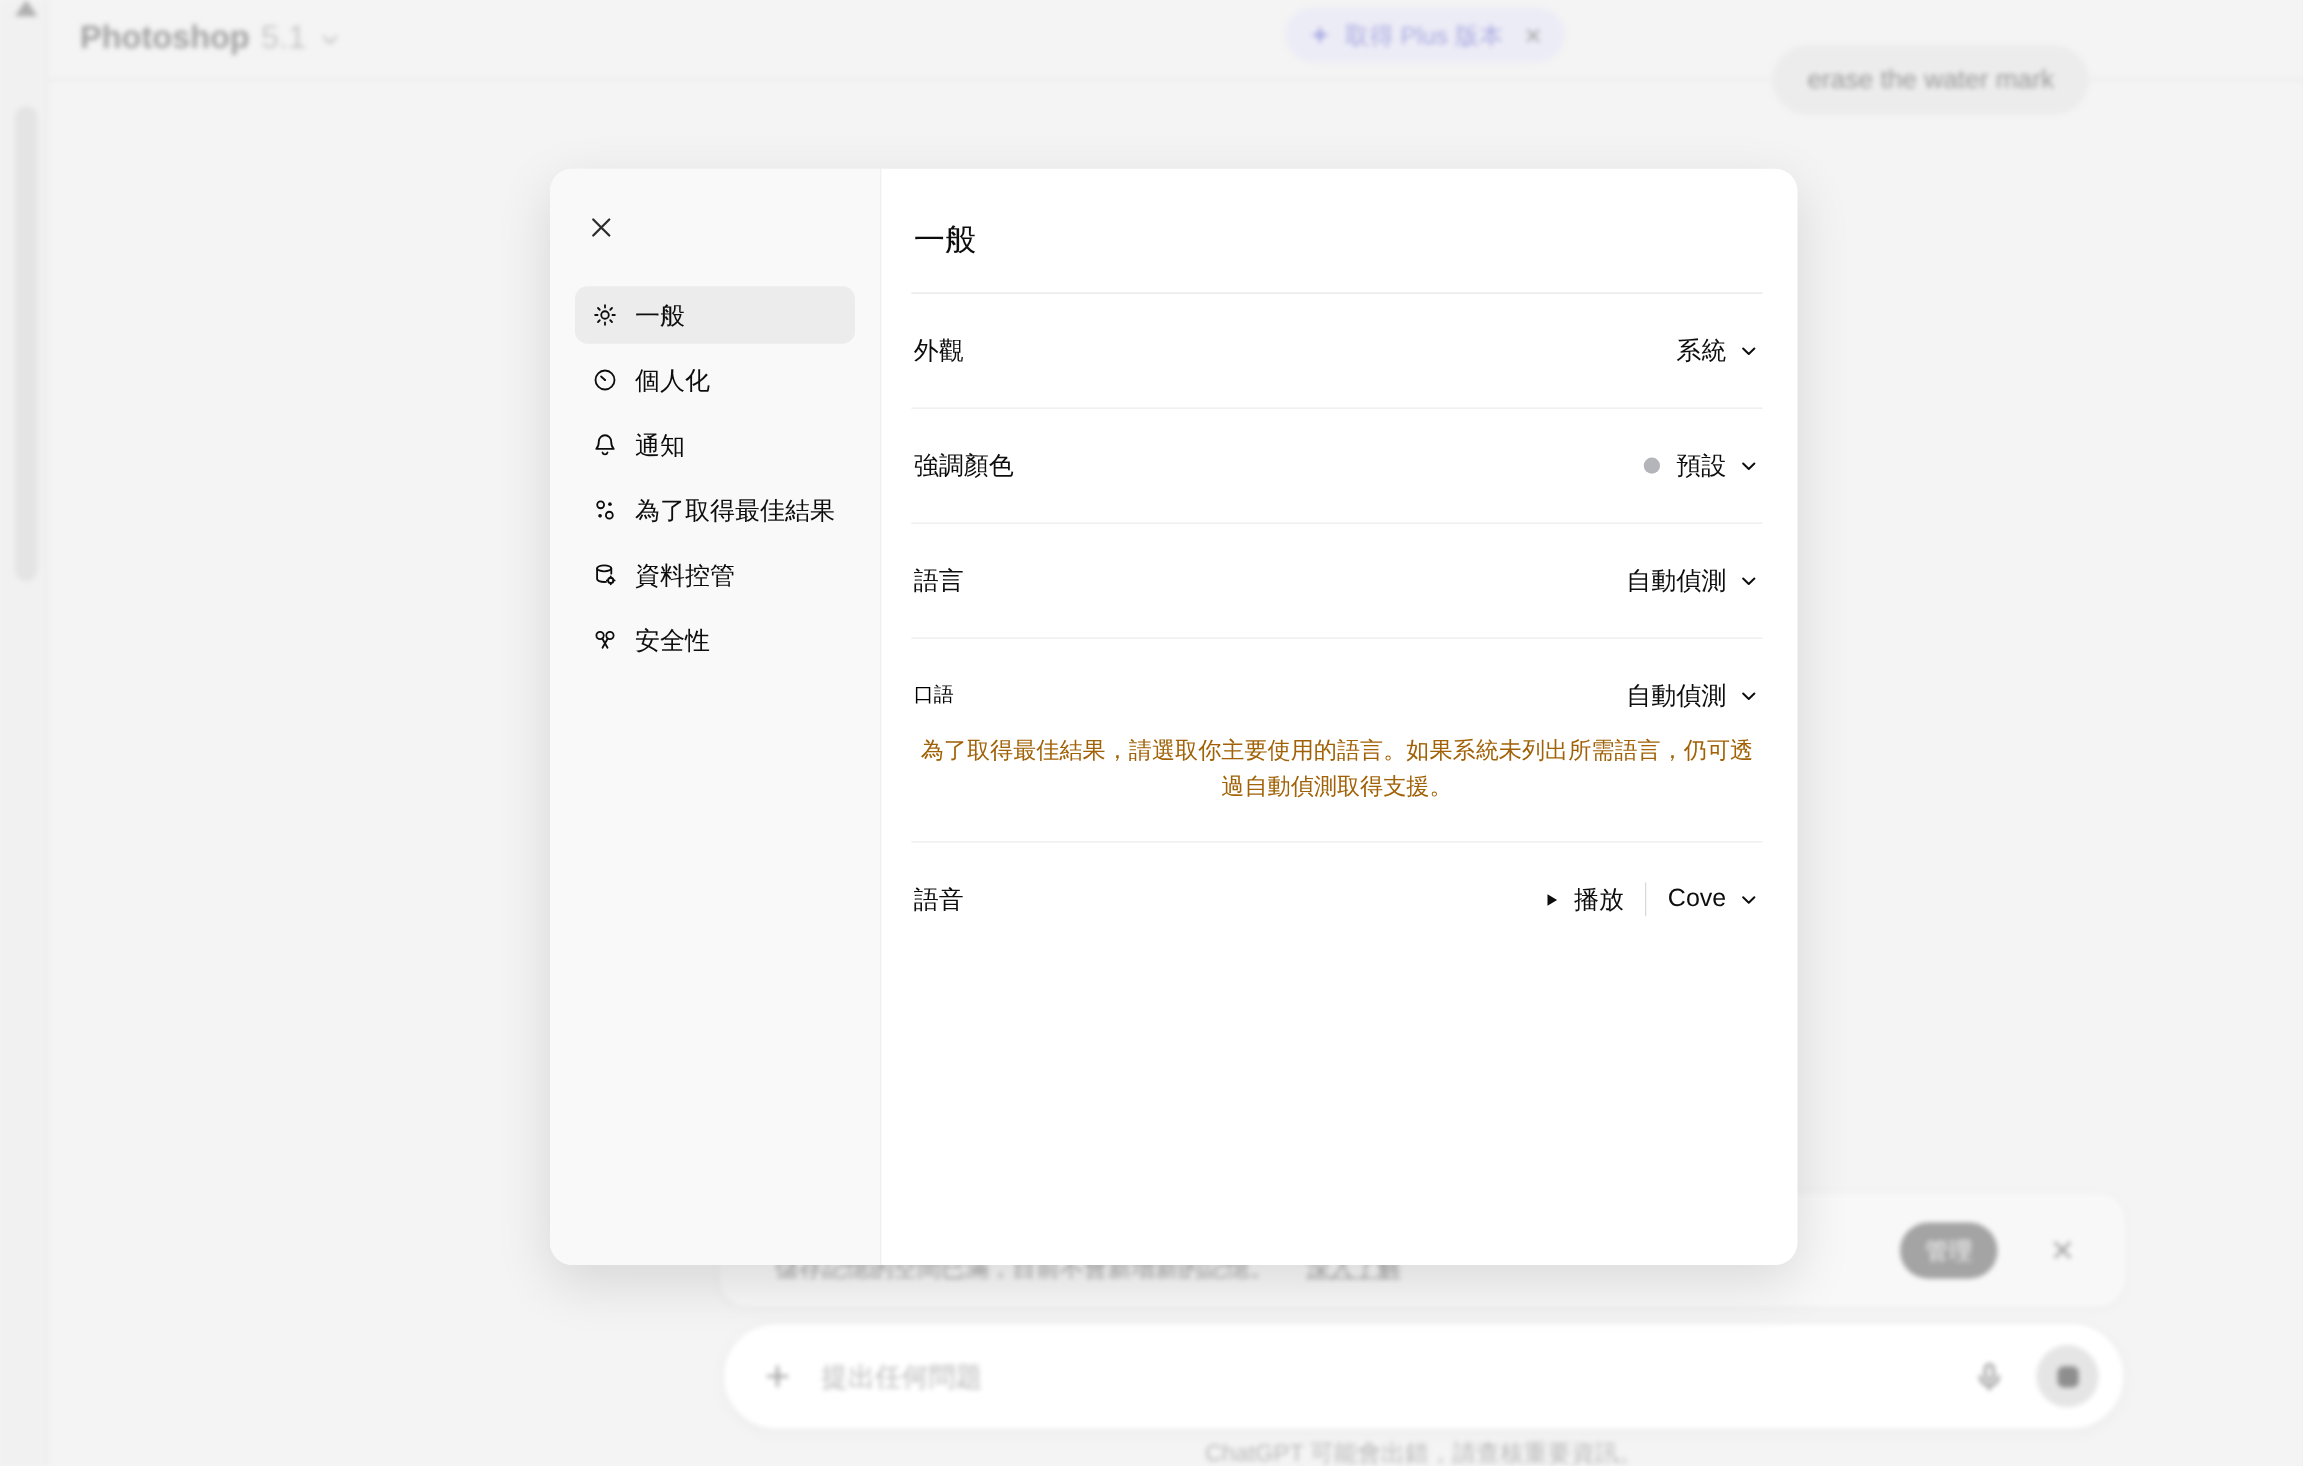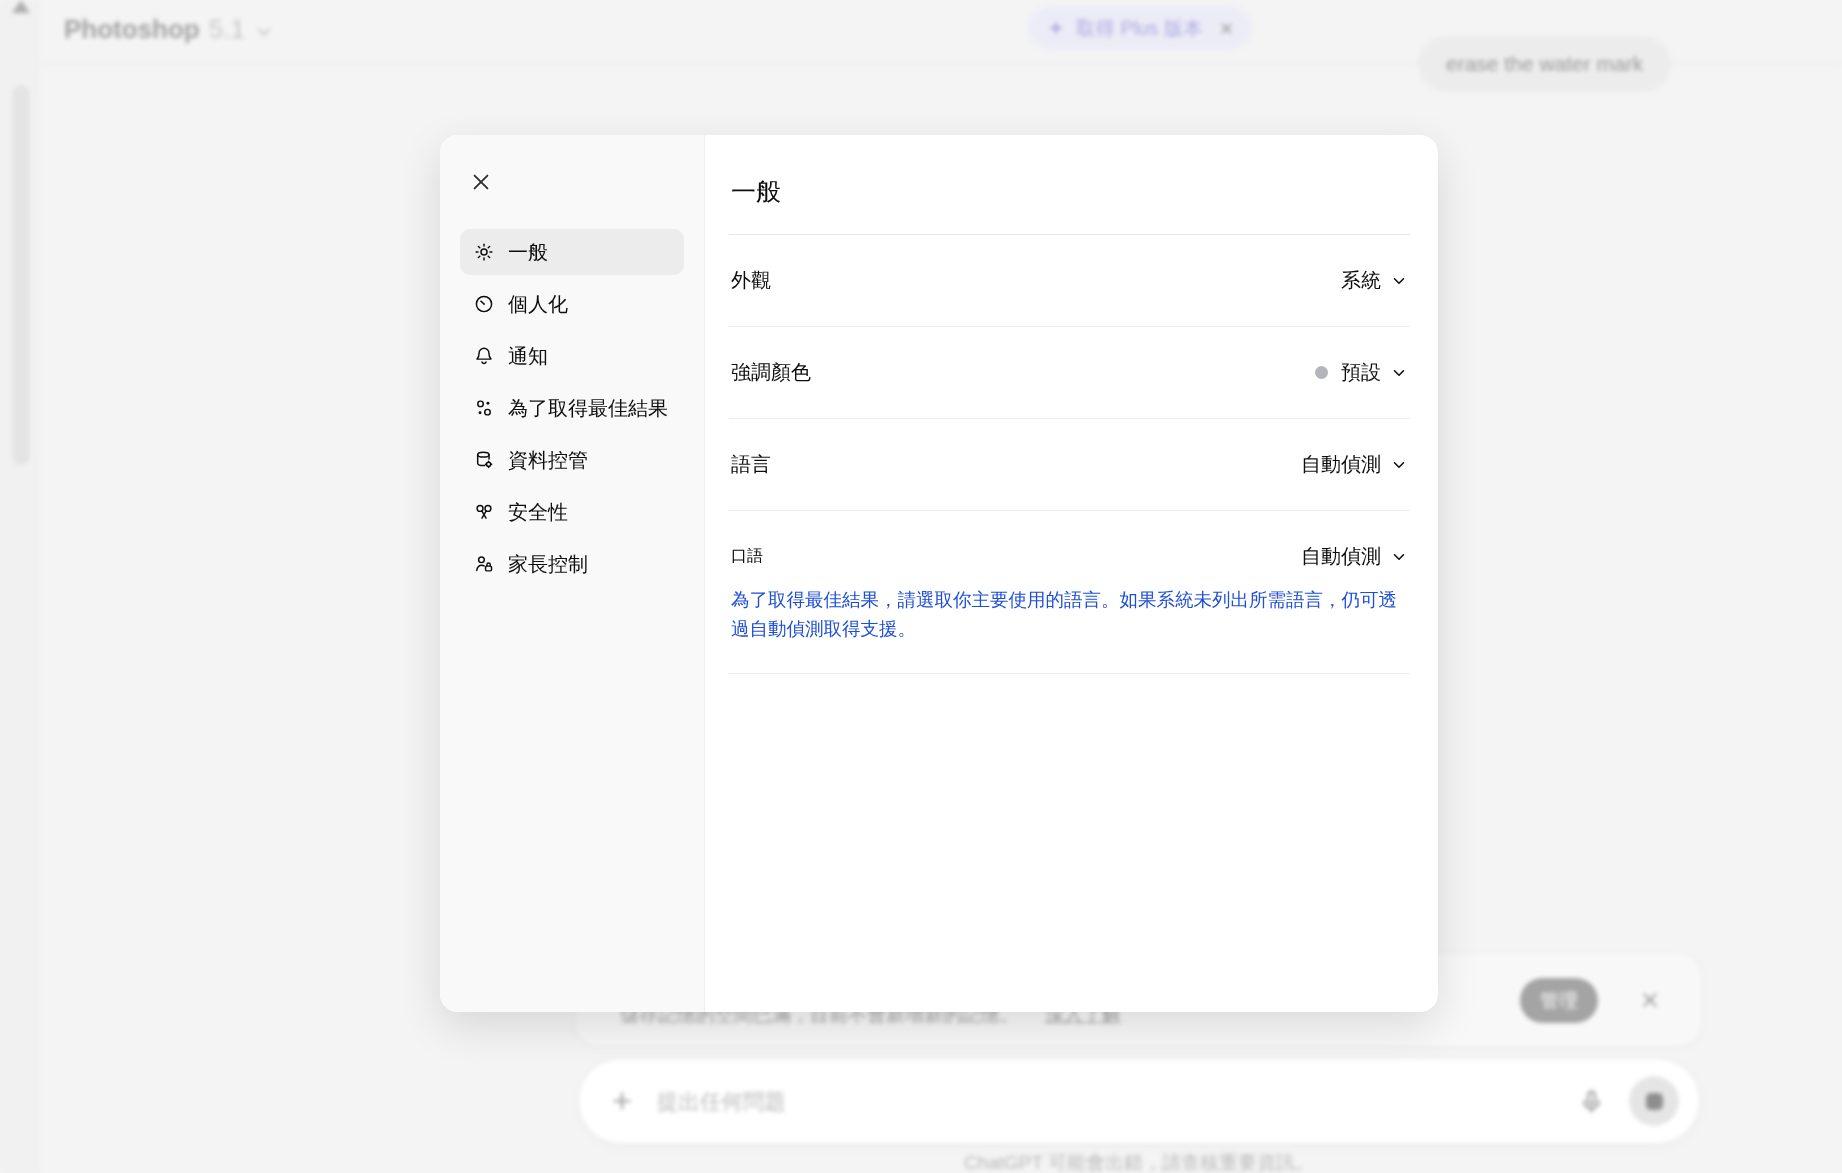--- a/index.html
+++ b/index.html
@@ -91,21 +91,21 @@
   .row.no-border { border-bottom:none; }
   .row .label { font-size:20px; color:#0d0d0d; }
   .control { display:flex; align-items:center; gap:9px; background:none; border:none;
     font-family:inherit; font-size:20px; color:#0d0d0d; cursor:pointer; }
   .control svg.chev { width:18px; height:18px; stroke:#0d0d0d; stroke-width:2.1; fill:none;
     stroke-linecap:round; stroke-linejoin:round; }
   .dot { width:13px; height:13px; border-radius:50%; background:#b4b4bb; margin-right:4px; }
 
   .row-block { border-bottom:1px solid #ececec; padding:32px 2px 30px 2px; }
   .row-block .top { display:flex; align-items:center; justify-content:space-between;gap:15px; }
-  .desc { margin-top:16px; font-size:18.5px; line-height:1.55; color:#1d4ed8; max-width:690px; }
+  .desc { margin-top:16px; font-size:18.5px; line-height:1.55; color:#a16207; max-width:690px;text-align:center; }
 
   .voice-right { display:flex; align-items:center; }
   .play-btn { display:flex; align-items:center; gap:10px; background:none; border:none;
     font-family:inherit; font-size:20px; color:#0d0d0d; cursor:pointer; }
   .play-btn svg { width:16px; height:16px; fill:#0d0d0d; }
   .v-sep { width:1px; height:27px; background:#d9d9d9; margin:0 17px; }
 </style>
 </head>
 <body>
 
@@ -220,29 +220,20 @@
           </svg>
         <span class="lbl">資料控管</span>
       </div>
       <div class="nav-item">
         <svg viewBox="0 0 24 24">
             <circle cx="7.7" cy="8.1" r="3.2"></circle>
             <circle cx="16.3" cy="8.1" r="3.2"></circle>
             <path d="M9.6 10.7l4.6 8.1M14.4 10.7l-4.6 8.1"></path>
           </svg>
         <span class="lbl">安全性</span>
-      </div>
-      <div class="nav-item">
-        <svg viewBox="0 0 24 24">
-            <circle cx="9.2" cy="7.4" r="3.1"></circle>
-            <path d="M4.1 19c.6-3.7 2.7-5.7 5.4-5.7 1 0 1.9.3 2.7.8"></path>
-            <rect x="13.7" y="14.3" width="6.5" height="5.2" rx="1.2"></rect>
-            <path d="M15.2 14.3v-1.5a1.8 1.8 0 0 1 3.6 0v1.5"></path>
-          </svg>
-        <span class="lbl">家長控制</span>
       </div>
     </div>
   </div>
 
   <div class="m-content">
     <h1 class="m-title">一般</h1>
     <div class="m-divider"></div>
 
     <div class="row">
       <span class="label">外觀</span>
@@ -281,14 +272,32 @@
         <button class="control">
           <span>自動偵測</span>
           <svg class="chev" viewBox="0 0 24 24">
               <polyline points="6 9 12 15 18 9"></polyline>
             </svg>
         </button>
       </div>
       <p class="desc">為了取得最佳結果，請選取你主要使用的語言。如果系統未列出所需語言，仍可透過自動偵測取得支援。</p>
     </div>
 
+    <div class="row no-border">
+      <span class="label">語音</span>
+      <div class="voice-right">
+        <button class="play-btn">
+          <svg viewBox="0 0 24 24">
+              <path d="M7.5 5v14l11.5-7z"></path>
+            </svg>
+          <span>播放</span>
+        </button>
+        <span class="v-sep"></span>
+        <button class="control">
+          <span>Cove</span>
+          <svg class="chev" viewBox="0 0 24 24">
+              <polyline points="6 9 12 15 18 9"></polyline>
+            </svg>
+        </button>
+      </div>
+    </div>
   </div>
 </div>
 
 </body></html>

